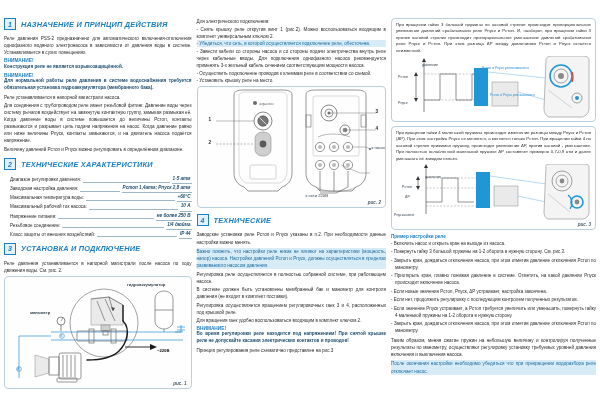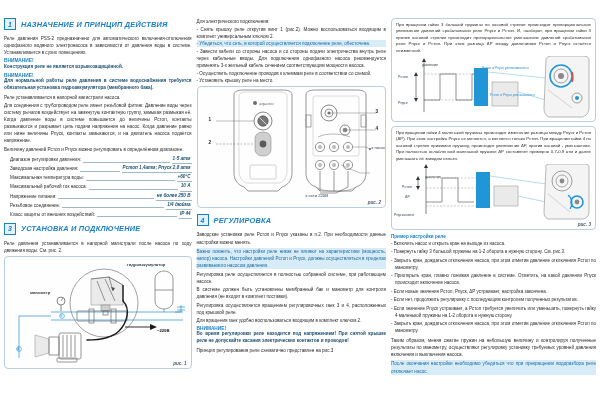--- a/index.html
+++ b/index.html
@@ -181,20 +181,24 @@
 
     <div class="p">Реле давления PSS-2 предназначено для автоматического включения-отключения однофазного водяного электронасоса в зависимости от давления воды в системе. Устанавливается в сухих помещениях.</div>
     <div class="warn-label">ВНИМАНИЕ!</div>
     <div class="warn-body">Конструкция реле не является взрывозащищённой.</div>
     <div class="warn-label">ВНИМАНИЕ!</div>
     <div class="warn-body">Для нормальной работы реле давления в системе водоснабжения требуется обязательная установка гидроаккумулятора (мембранного бака).</div>
     <div class="p tight">Реле устанавливается в напорной магистрали насоса.</div>
     <div class="p">Для соединения с трубопроводом реле имеет резьбовой фитинг. Давление воды через систему рычагов воздействует на замкнутую контактную группу, замыкая размыкая её. Когда давление воды в системе повышается до величины Рстоп, контакты размыкаются и разрывает цепь подачи напряжения на насос. Когда давление равно или ниже величины Рпуск, контакты замыкаются, и на двигатель насоса подаётся напряжение.</div>
     <div class="p">Величину давлений Рстоп и Рпуск можно регулировать в определённом диапазоне.</div>
 
+    <div class="sec-head" style="margin-top:5px">
+      <div class="sec-num">2</div>
+      <div class="sec-title">ТЕХНИЧЕСКИЕ ХАРАКТЕРИСТИКИ</div>
+    </div>
 
     <div class="spec">
       <div class="spec-row">
         <span class="spec-name">Диапазон регулировки давления:</span>
         <span class="spec-dots"></span>
         <span class="spec-val">1-5 атм</span>
       </div>
       <div class="spec-row">
         <span class="spec-name">Заводская настройка давления:</span>
         <span class="spec-dots"></span>
@@ -376,21 +380,21 @@
       <div class="fig-num" style="left:11px;top:53px">2</div>
       <div class="fig-num" style="left:178px;top:22px">3</div>
       <div class="fig-num" style="left:178px;top:39px">4</div>
       <div class="fig-label" style="left:174px;top:58px;font-weight:normal">к насосу</div>
       <div class="fig-label" style="left:108px;top:106px;font-weight:normal">к сети 220В</div>
       <div class="figcap">рис. 2</div>
     </div>
 
     <div class="sec-head" style="margin-top:6px">
       <div class="sec-num">4</div>
-      <div class="sec-title">РЕГУЛИРОВКА</div>
+      <div class="sec-title">ТЕХНИЧЕСКИЕ</div>
     </div>
 
     <div class="p">Заводские установки реле Рстоп и Рпуск указаны в п.2. При необходимости данные настройки можно менять.</div>
     <div class="p hl">Важно помнить, что настройки реле никак не влияют на характеристики (мощность, напор) насоса. Настройки давлений Рстоп и Рпуск, должны осуществляться в пределах развиваемого насосом давления.</div>
     <div class="p tight">Регулировка реле осуществляется в полностью собранной системе, при работающем насосе.</div>
     <div class="p">В системе должен быть установлены мембранный бак и манометр для контроля давления (не входит в комплект поставки).</div>
     <div class="p tight">Регулировка осуществляется вращением регулировочных гаек 3 и 4, расположенных под крышкой реле.</div>
     <div class="p">Для вращения гаек удобно воспользоваться входящим в комплект ключом 2.</div>
     <div class="warn-label">ВНИМАНИЕ!</div>
     <div class="warn-body">Во время регулировки реле находится под напряжением! При снятой крышке реле не допускайте касания электрических контактов и проводов!</div>

